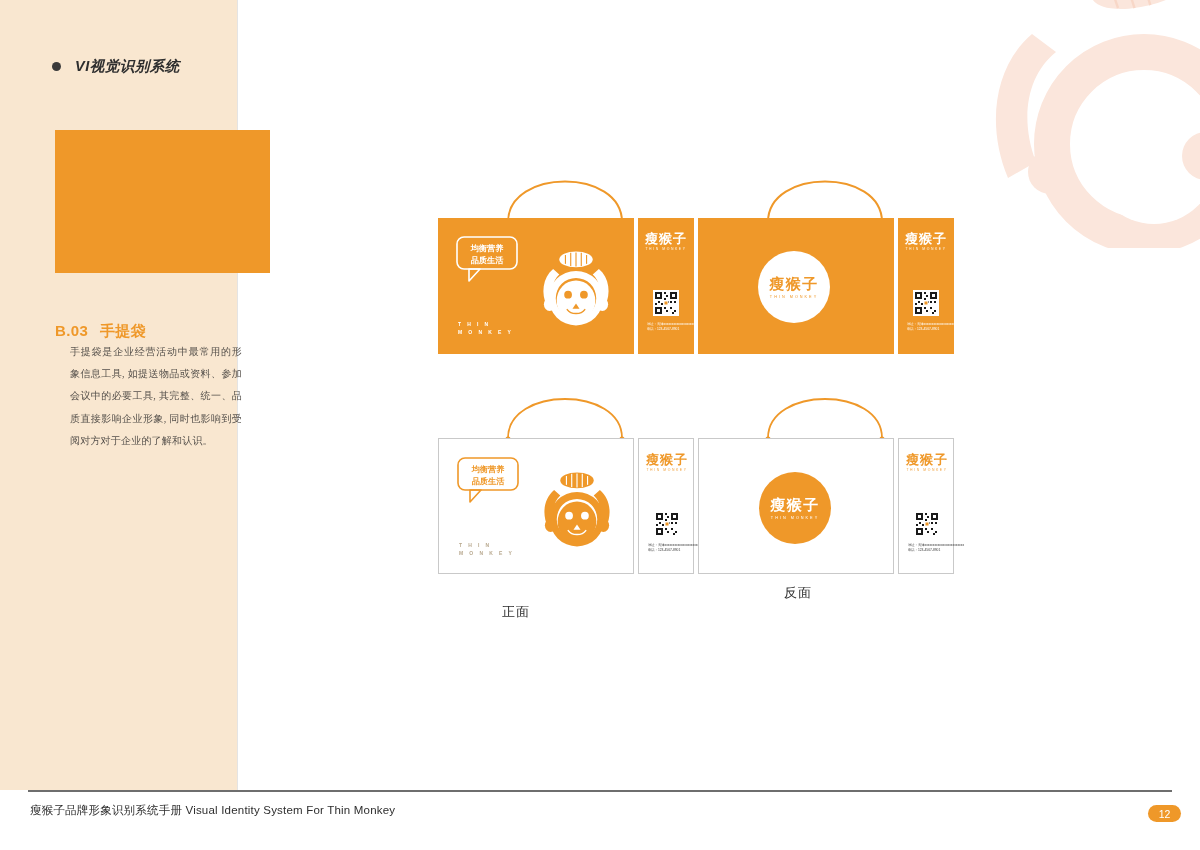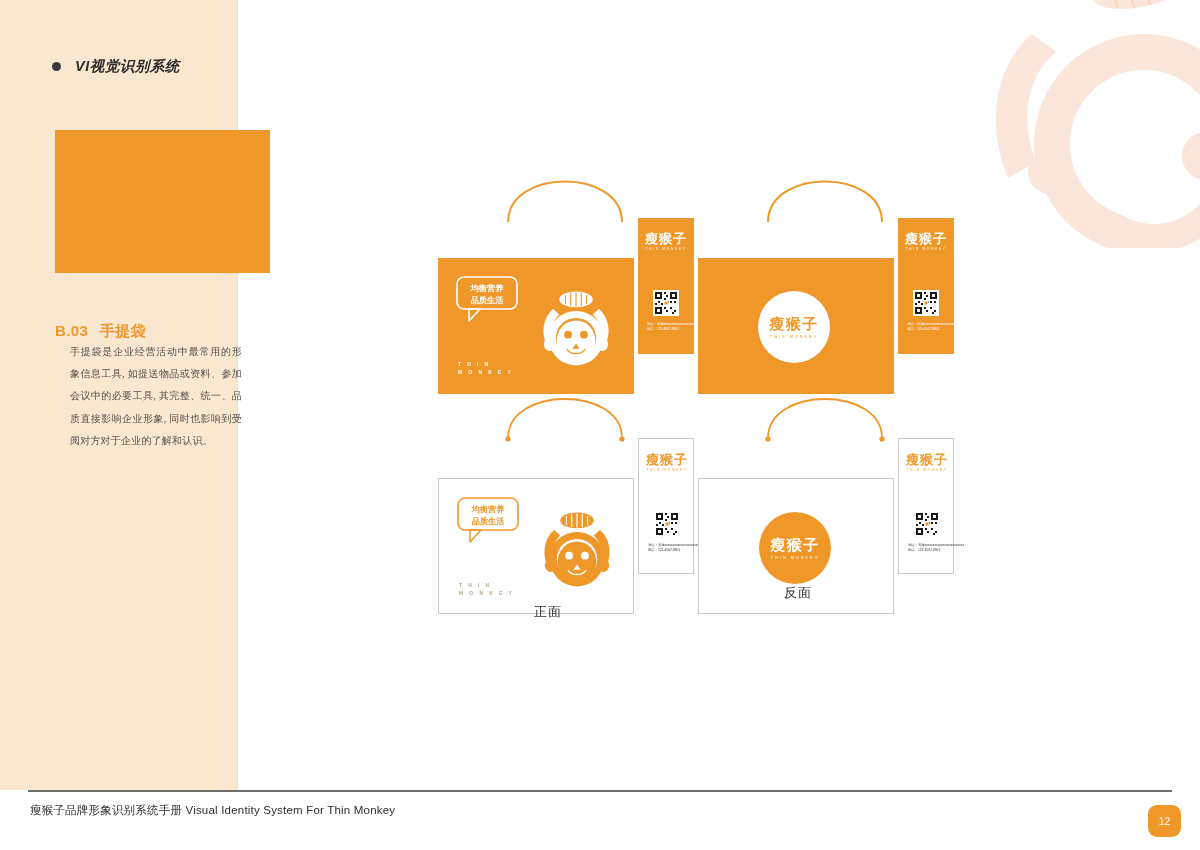--- a/index.html
+++ b/index.html
@@ -76,21 +76,21 @@
     width: 300px; height: 300px;
     opacity: 1; pointer-events: none;
   }
 
   
   .stage { position: absolute; left: 0; top: 0; width: 1200px; height: 790px; }
 
   .bag-group { position: absolute; }
 
   
-  .bag-face { position: absolute; margin-top: 40px; }
+  .bag-face { position: absolute; }
   .bag-face.orange { background: #ef9829; }
   .bag-face.white  { background: #ffffff; border: 1px solid #c9c9c9; }
 
   
   .bag-side { position: absolute; }
   .bag-side.orange { background: #ef9829; }
   .bag-side.white  { background: #ffffff; border: 1px solid #c9c9c9; }
 
   .handle { position: absolute; pointer-events: none; }
 
@@ -136,21 +136,21 @@
   .footer-rule {
     position: absolute; left: 28px; top: 790px;
     width: 1144px; height: 1.5px; background: #6e6e6e;
   }
   .footer-text {
     position: absolute; left: 30px; top: 803px;
     font-size: 11.5px; color: #2e2e2e; letter-spacing: .2px;
   }
   .page-badge {
     position: absolute; left: 1148px; top: 805px;
-    width: 33px; height: 32px; border-radius: 9px;
+    width: 33px; height: 17px; border-radius: 9px;
     background: #ef9829; color: #ffffff;
     font-size: 10.5px; display: flex;
     align-items: center; justify-content: center;
   }
 </style>
 </head>
 <body>
 
 <svg class="watermark" viewBox="0 0 300 300">
   <g fill="#fbe6dc">
@@ -485,19 +485,19 @@
         <rect x="10.5" y="10.5" width="5" height="5" fill="#ffffff"></rect>
         <rect x="11.5" y="11.5" width="3" height="3" fill="#ef9829"></rect>
       </svg>
       <div class="contact" style="left:9px; top:104px; color:#3a3a3a;">
         <div><span>地址：</span><span>天津xxxxxxxxxxxxxxxxxxxxxxxx</span></div>
         <div><span>电话：</span><span>123-4567-8901</span></div>
       </div>
     </div>
   </div>
 
-  <div class="caption" style="left:534px; top:603px;">正面</div>
+  <div class="caption" style="left:502px; top:603px;">正面</div>
   <div class="caption" style="left:784px; top:584px;">反面</div>
 </div>
 
 <div class="footer-rule"></div>
 <div class="footer-text">瘦猴子品牌形象识别系统手册  Visual Identity System For Thin Monkey</div>
 <div class="page-badge">12</div>
 
 </body></html>

